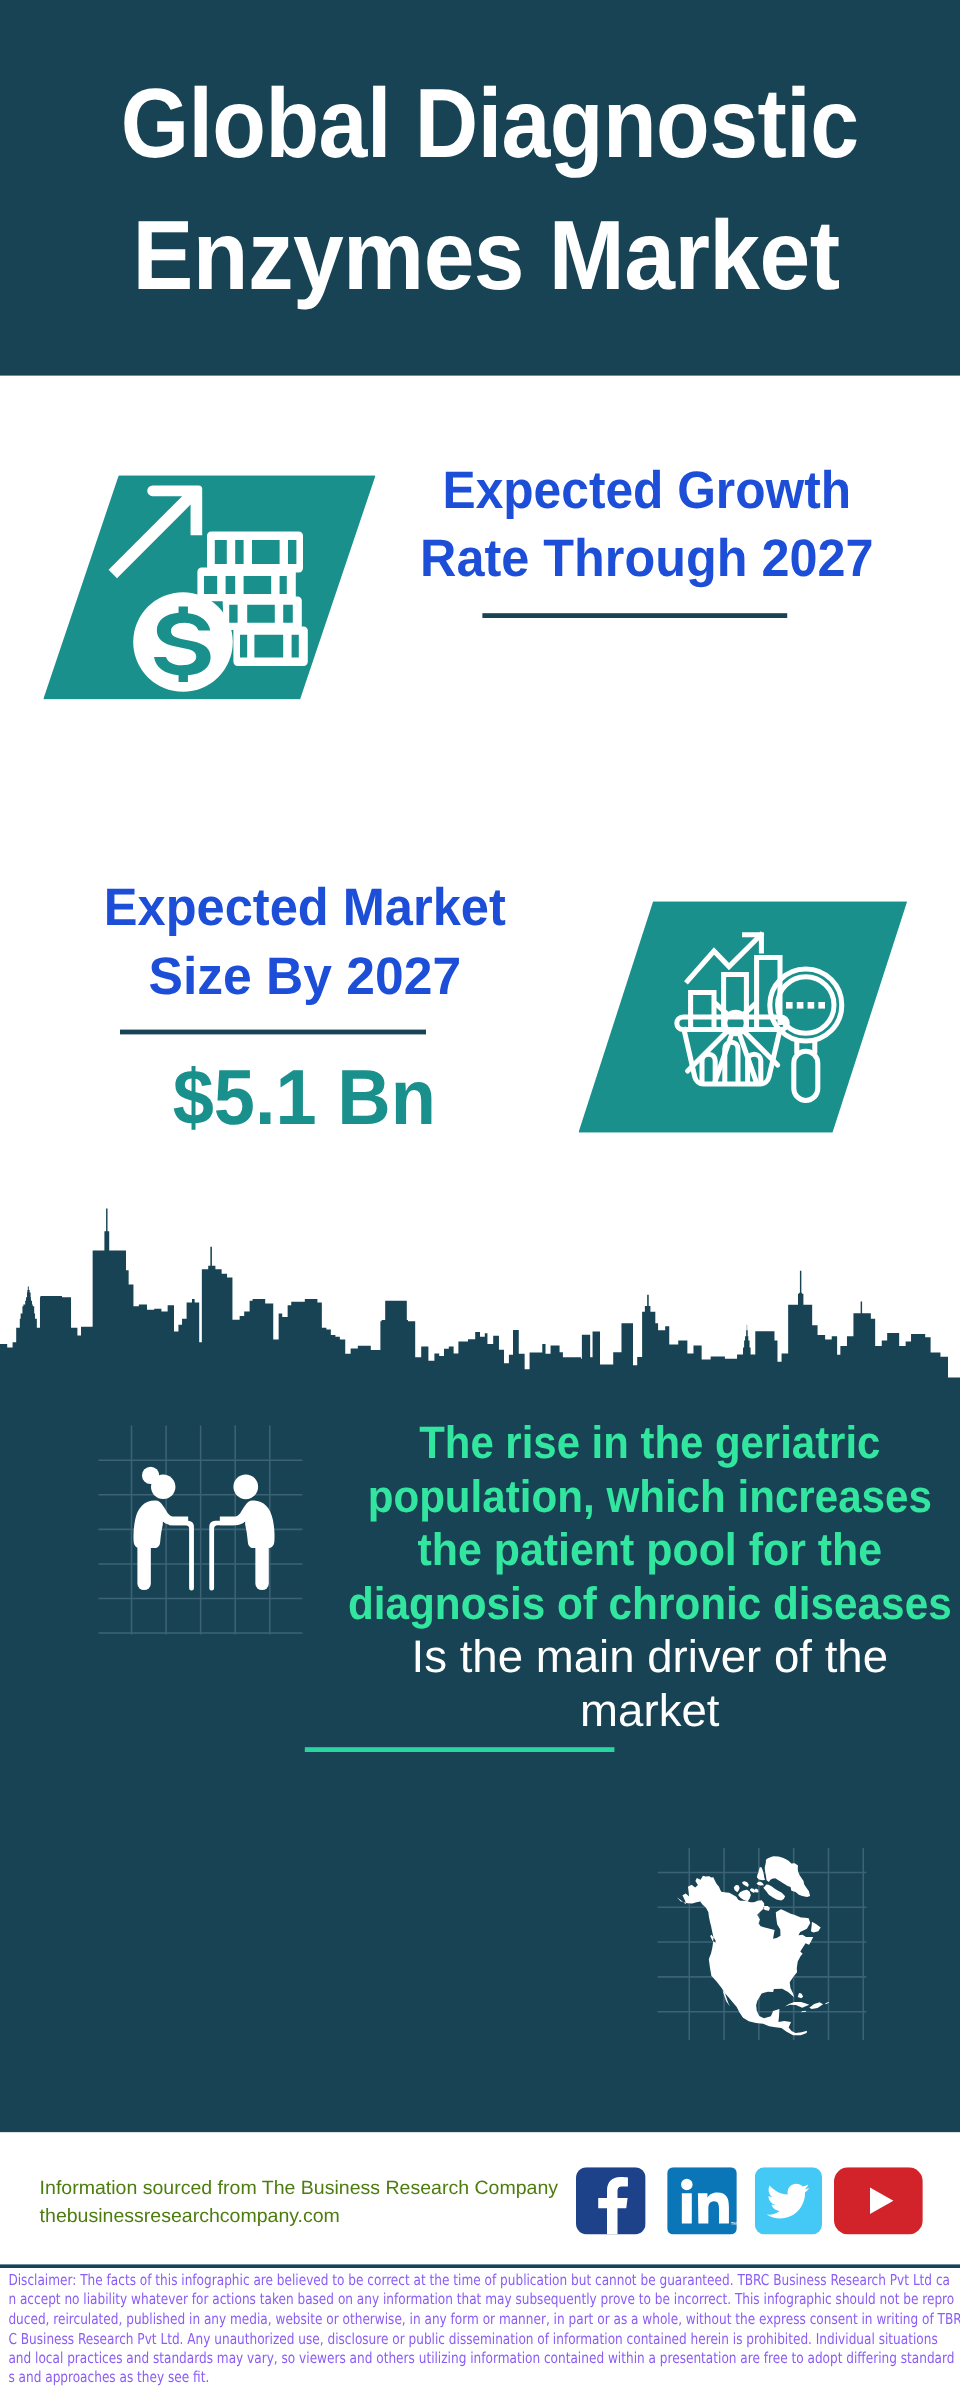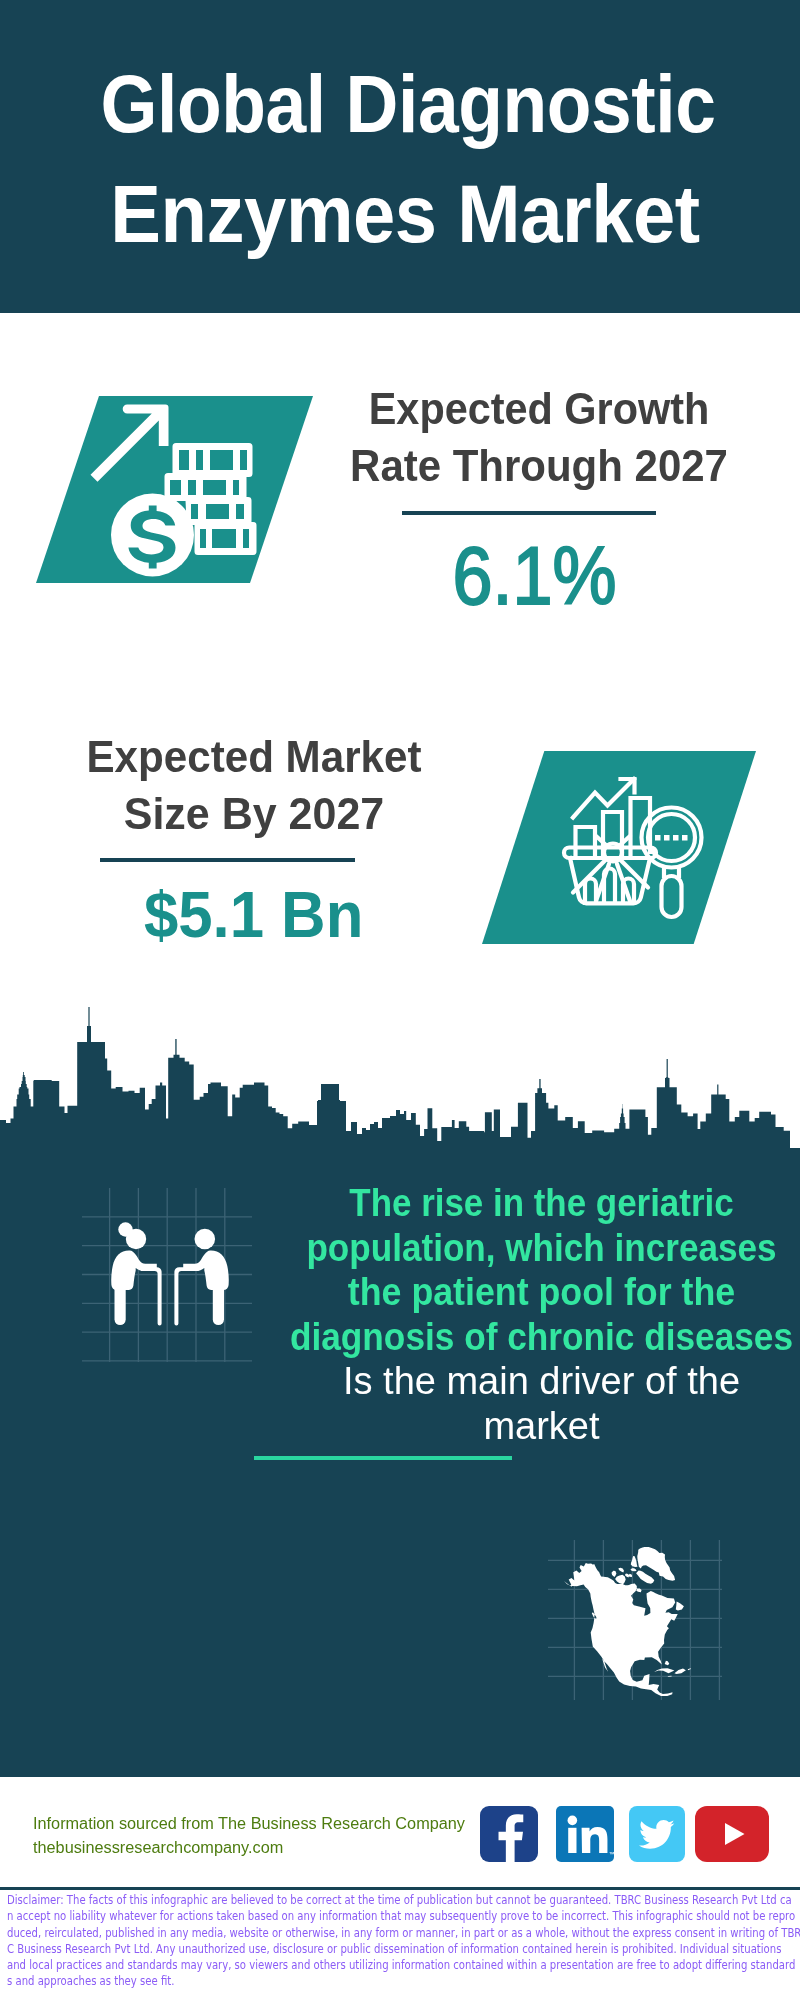--- a/index.html
+++ b/index.html
@@ -18,21 +18,21 @@
   .hdr-title span:last-of-type{transform:translateX(-3px) scaleX(.927);}
 
   
   .para{position:absolute;}
   .para-inner{width:100%;height:100%;background:#1a908c;
      -webkit-clip-path:polygon(22.74% 0,100% 0,77.26% 100%,0 100%);
      clip-path:polygon(22.74% 0,100% 0,77.26% 100%,0 100%);}
   #para1{left:36px;top:396px;width:277px;height:187px;}
   #para2{left:482px;top:751px;width:274px;height:193px;}
 
-  .stat-h{position:absolute;color:#404040;font-weight:700;font-size:44px;line-height:57px;text-align:center;}
+  .stat-h{position:absolute;color:#1d4ed8;font-weight:700;font-size:44px;line-height:57px;text-align:center;}
   .stat-h span{display:block;transform-origin:center;}
   #growth-h span:first-of-type{transform:scaleX(.941);}
   #growth-h span:last-of-type{transform:scaleX(.954);}
   #size-h span:first-of-type{transform:scaleX(.958);}
   #size-h span:last-of-type{transform:scaleX(.977);}
   #growth-h{left:314px;top:380px;width:450px;}
   #size-h{left:29px;top:728px;width:450px;}
 
   .rule{position:absolute;height:4px;background:#174354;}
   #rule1{left:402px;top:511px;width:254px;}
@@ -134,21 +134,20 @@
     <g fill="#1a908c">
       <path d="M148.8,505.5 h7.8 v5.6 c10.2,0.9 17.3,6.4 18.6,14.4 h-9.7 c-1.4,-4.1 -5.8,-6.6 -11.9,-6.6 c-6.7,0 -11.1,2.7 -11.1,6.9 c0,3.4 2.5,5.3 8.6,6.6 l9.4,2 c10.2,2.1 15.0,6.3 15.0,13.3 c0,8.3 -6.9,14.1 -18.9,15 v5.7 h-7.8 v-5.7 c-11.6,-0.9 -19.3,-6.8 -20.4,-15.2 h9.9 c1.4,4.3 6.2,6.9 13.1,6.9 c7.4,0 12.1,-2.8 12.1,-7.1 c0,-3.4 -2.4,-5.3 -8.4,-6.6 l-9.7,-2.1 c-9.9,-2.1 -14.7,-6.4 -14.7,-13.4 c0,-8.0 6.7,-13.7 18.1,-14.6 Z"></path>
     </g>
   </svg>
 
   <div class="stat-h" id="growth-h">
     <span>Expected Growth</span>
     <span>Rate Through 2027</span>
   </div>
   <div class="rule" id="rule1"></div>
-  <div class="stat-v" id="growth-v"><span>6.1%</span></div>
 
   <div class="stat-h" id="size-h">
     <span>Expected Market</span>
     <span>Size By 2027</span>
   </div>
   <div class="rule" id="rule2"></div>
   <div class="stat-v" id="size-v"><span>$5.1 Bn</span></div>
   <div class="para" id="para2">
     <div class="para-inner"></div>
   </div>

